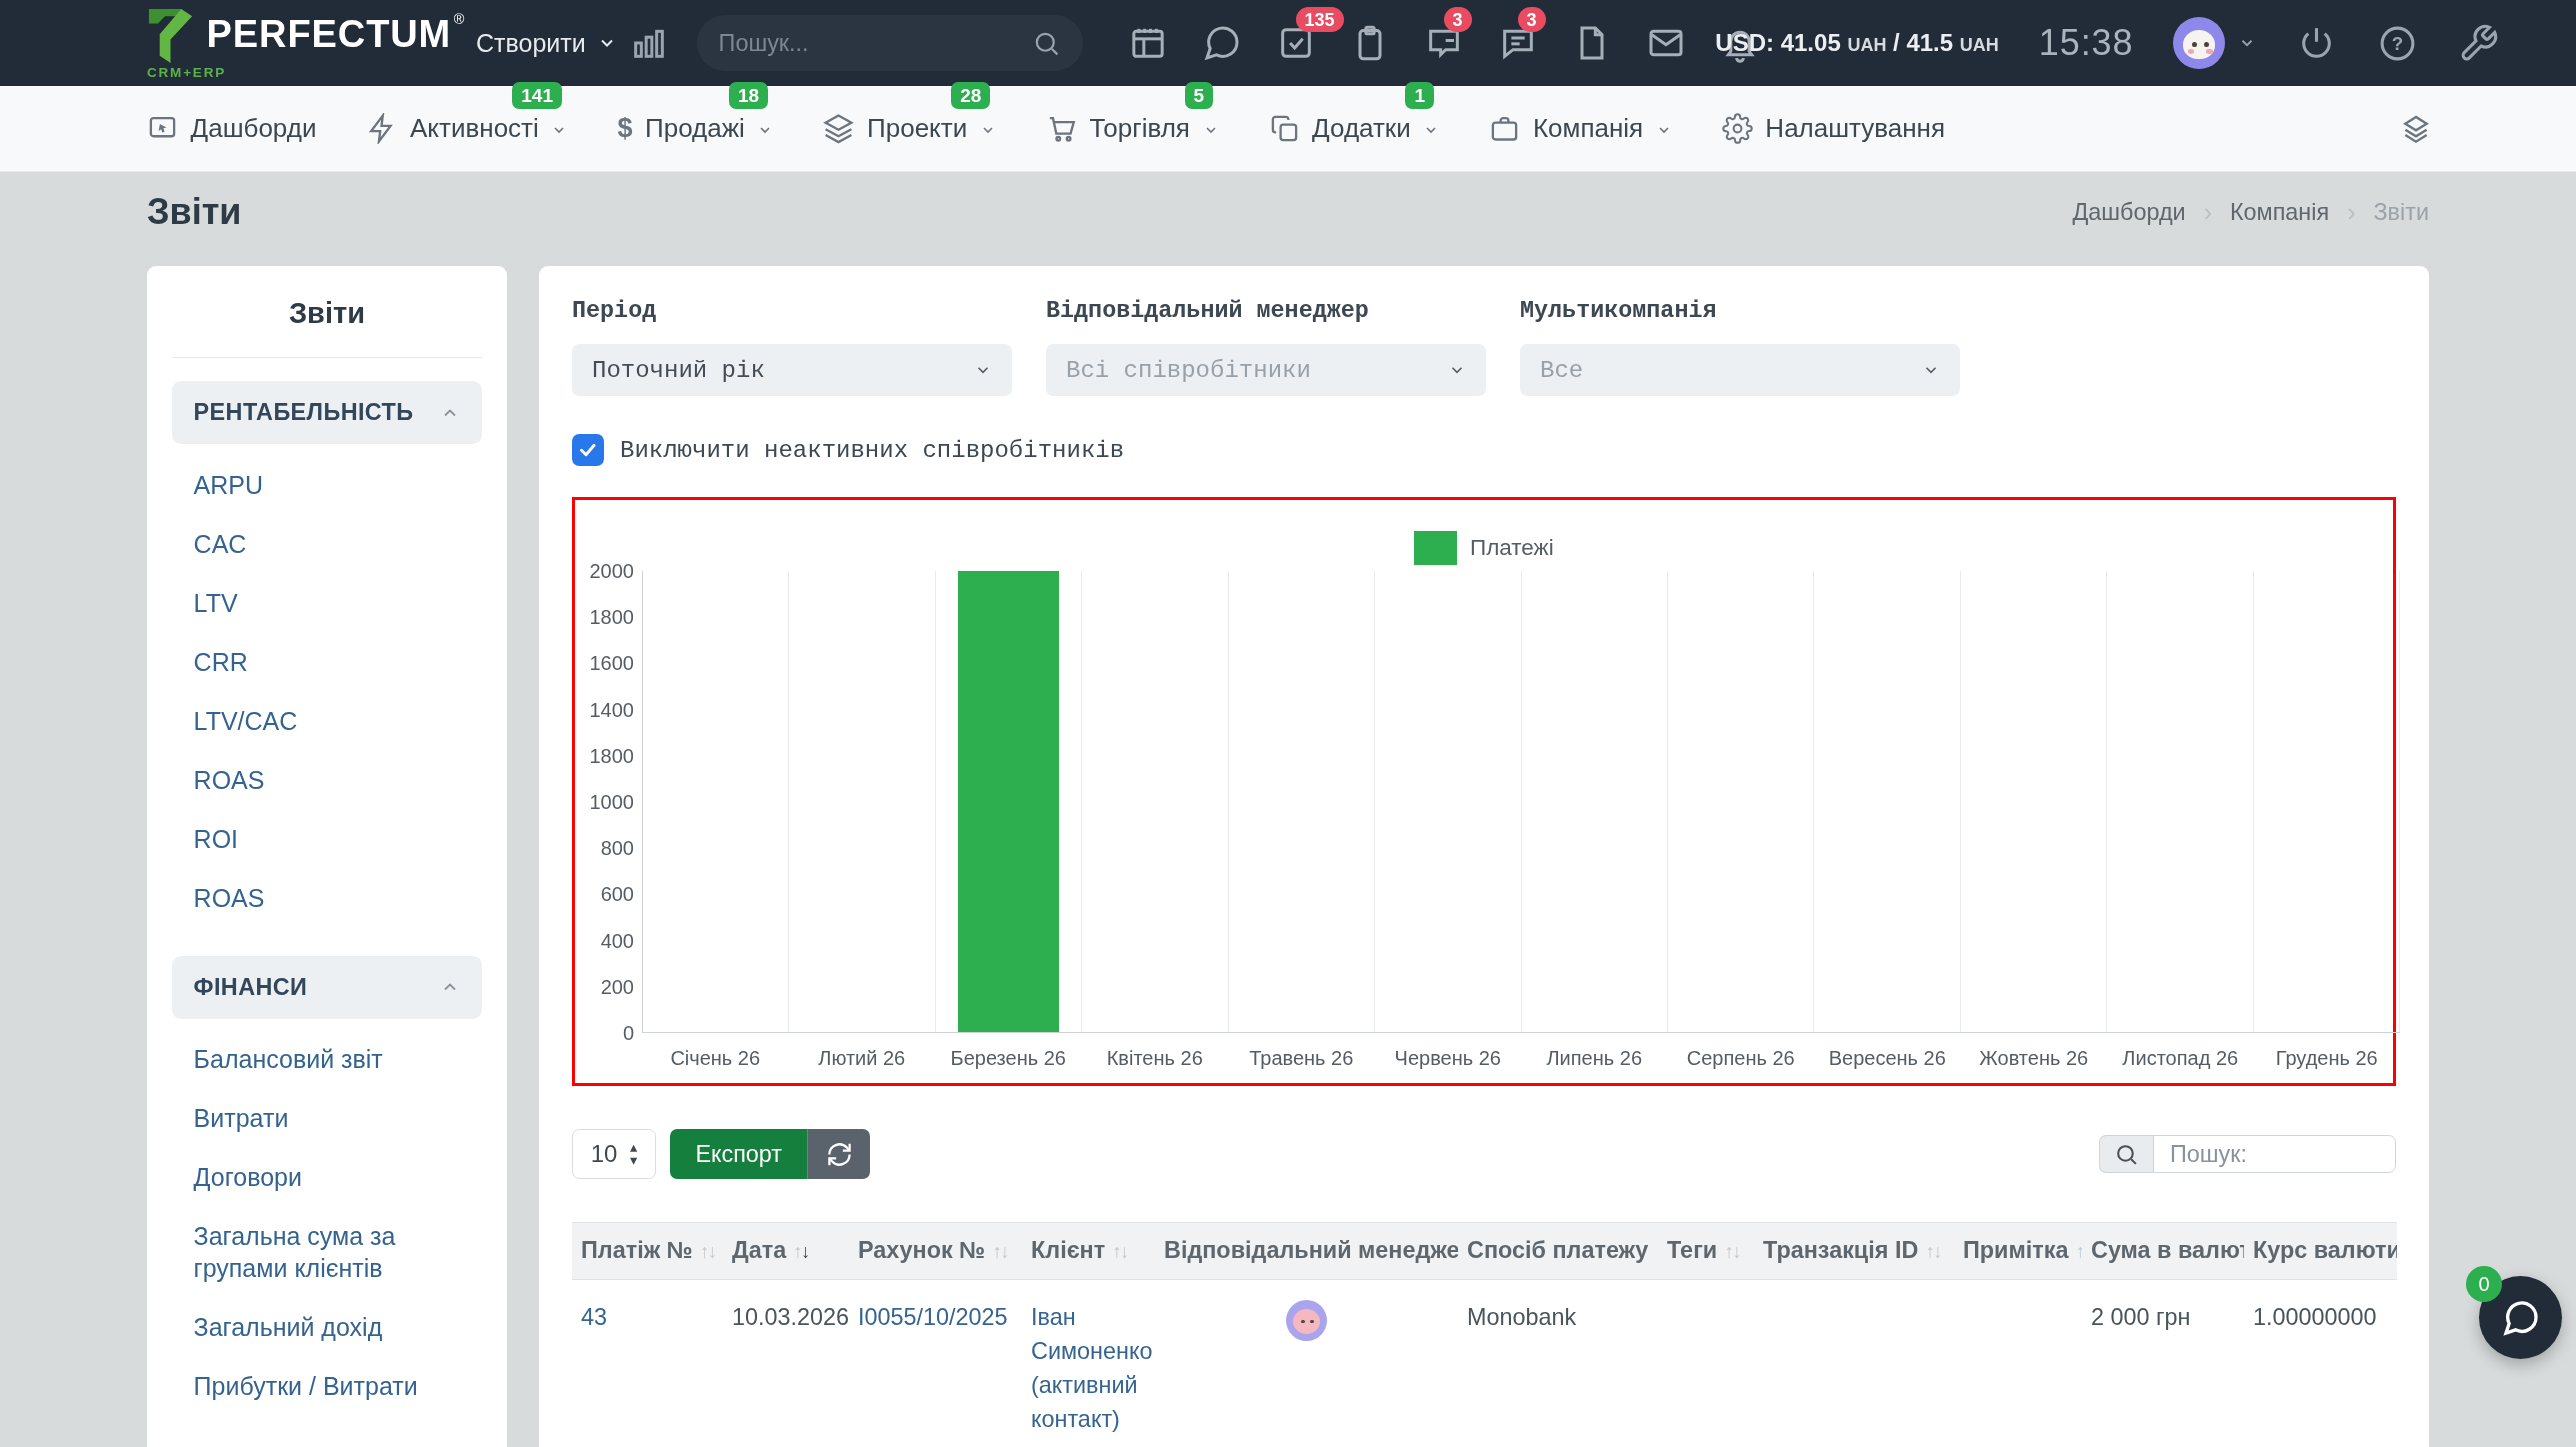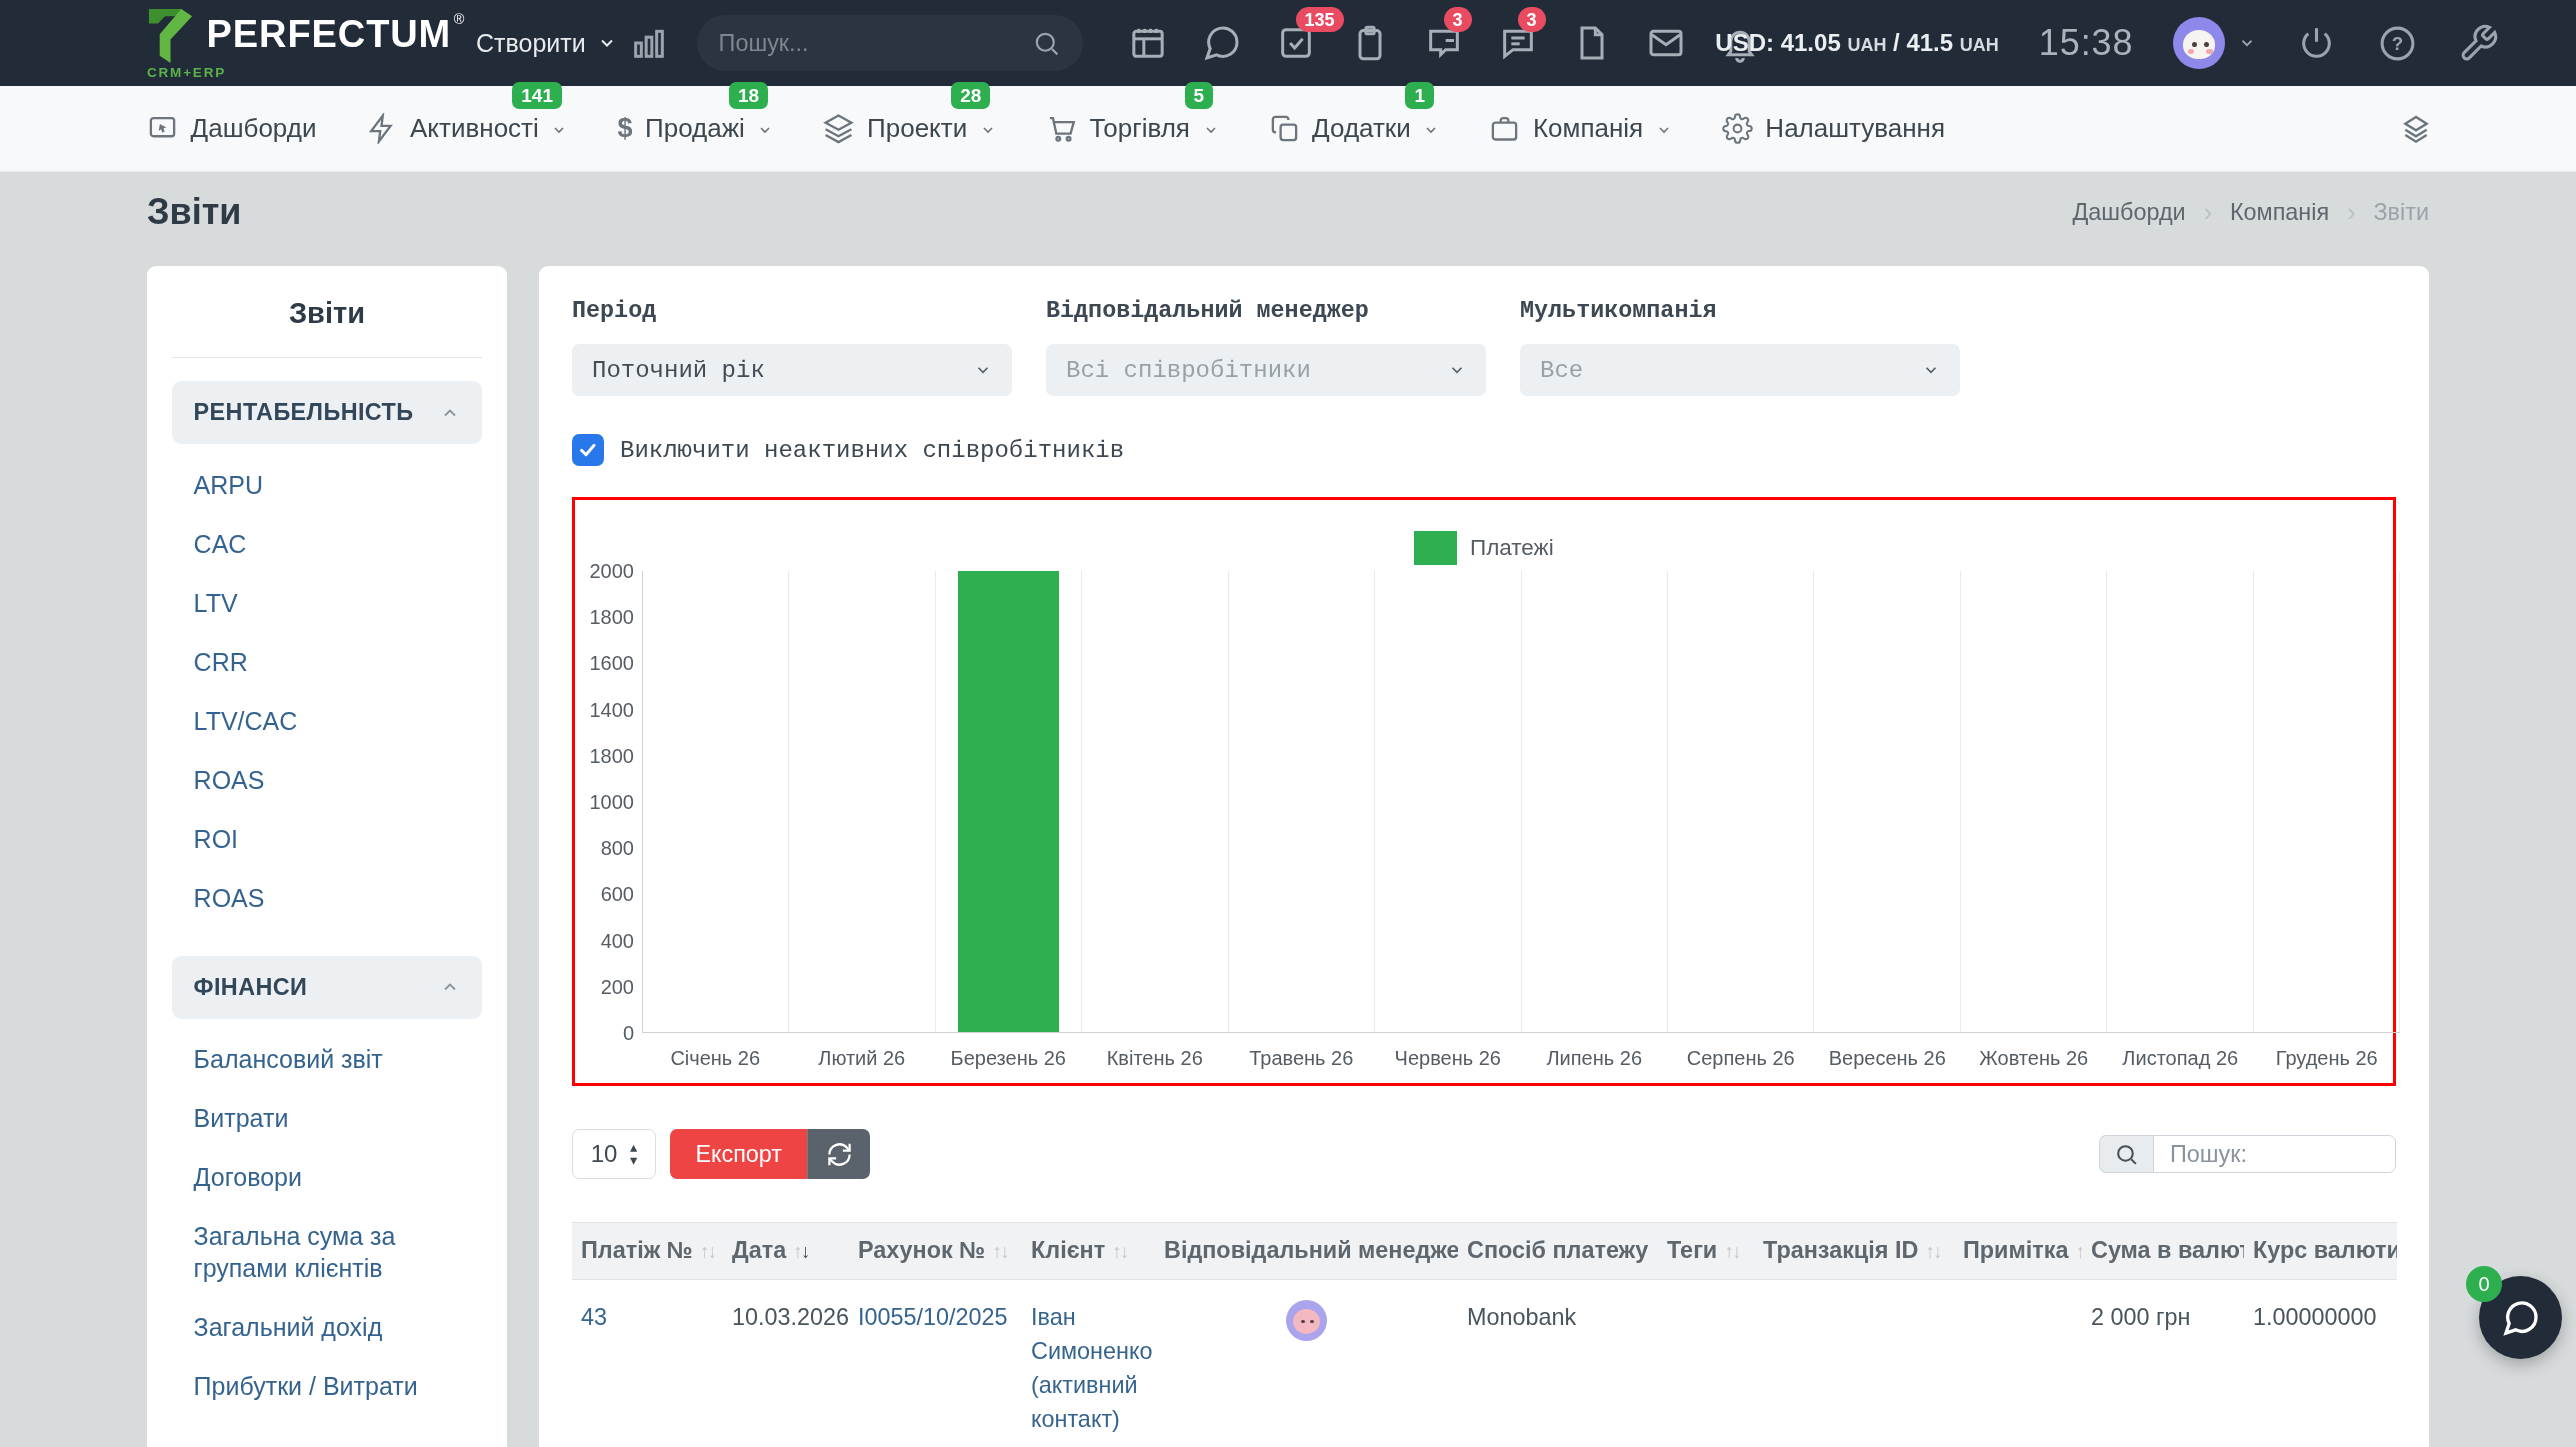--- a/index.html
+++ b/index.html
@@ -85,21 +85,21 @@
   .chart-plot .bar { width:70%; }
   .chart-xaxis { position:absolute; left:67px; top:540px; width:1758px; display:flex; }
   .chart-xaxis .xlabel { flex:1; text-align:center; font-size:20px; color:#555c63; padding-top:7.2px; }
 
   
   .tcontrols { margin-top:43px; display:flex; align-items:center; }
   .pagesize { width:84px; height:50px; border:0.9px solid #d9dde0; border-radius:7.2px; background:#fff; display:flex; align-items:center; justify-content:center; gap:12.6px; cursor:pointer; }
   .pagesize .num { font-size:24px; color:#3d4852; }
   .pagesize .spin { display:flex; flex-direction:column; line-height:12.6px; font-size:14.4px; color:#3d4852; }
   .export-group { margin-left:14.4px; display:flex; height:50px; border-radius:7.2px; overflow:hidden; }
-  .export-btn { background:#ef4444; color:#fff; font-size:23.4px; border:none; padding:0 25px; cursor:pointer; font-family:inherit; }
+  .export-btn { background:#15803d; color:#fff; font-size:23.4px; border:none; padding:0 25px; cursor:pointer; font-family:inherit; }
   .refresh-btn { background:#5a626b; color:#fff; border:none; border-left:0.9px solid rgba(255,255,255,0.18); width:63px; display:flex; align-items:center; justify-content:center; cursor:pointer; }
   .tsearch { margin-left:auto; display:flex; height:38px; }
   .tsearch .sicon { width:54px; background:#e9ecef; border:0.9px solid #ced4da; border-right:none; border-radius:7.2px 0 0 7.2px; display:flex; align-items:center; justify-content:center; color:#495057; }
   .tsearch input { width:243px; border:0.9px solid #ced4da; border-radius:0 7.2px 7.2px 0; font-size:23.4px; padding:0 16px; outline:none; color:#3d4852; font-family:inherit; }
   .tsearch input::placeholder { color:#8a939b; }
 
   
   .ptable { margin-top:43px; width:1824px; border-collapse:collapse; table-layout:fixed; }
   .ptable th { background:#f0f2f3; border-top:0.9px solid #dfe3e6; border-bottom:0.9px solid #dfe3e6; font-size:23.4px; font-weight:bold; color:#5f676e; text-align:left; padding:14.4px 9px; white-space:nowrap; overflow:hidden; }
   .sort { font-size:19px; color:#c3c9ce; margin-left:7.2px; letter-spacing:-1.8px; }

